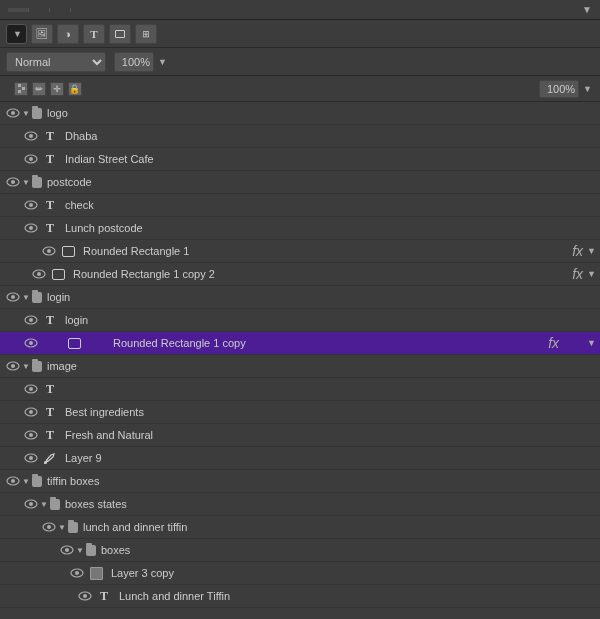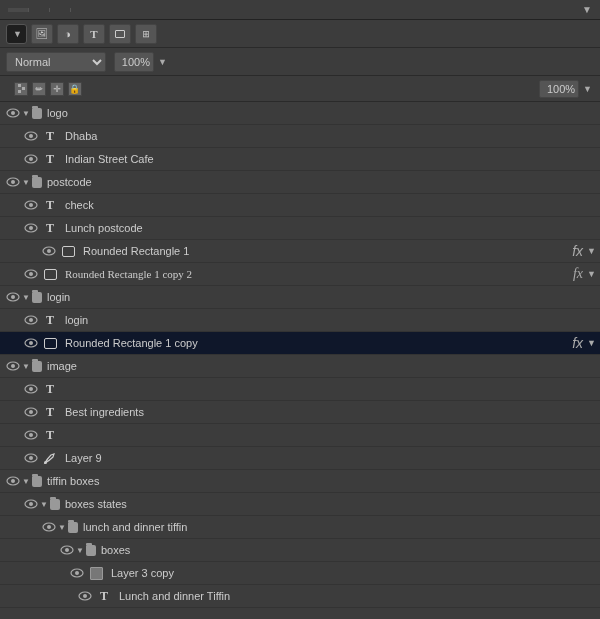--- a/index.html
+++ b/index.html
@@ -160,21 +160,22 @@
     .layer-row {
       display: flex;
       align-items: center;
       height: 23px;
       padding: 0 4px;
       border-bottom: 1px solid #333;
       cursor: pointer;
       position: relative;
     }
     .layer-row.selected {
-      background: #0f172a;
+      background: #4c1d95;
+      gap: 24px;
     }
 
     .eye-icon {
       width: 18px;
       height: 18px;
       display: flex;
       align-items: center;
       justify-content: center;
       flex-shrink: 0;
       cursor: pointer;
@@ -373,21 +374,21 @@
           <circle cx="7" cy="5" r="2" fill="#aaa"></circle>
         </svg>
       </div>
       <div style="width: 20px; display: flex; align-items: center; justify-content: center; flex-shrink: 0;">
         <span style="display:inline-block;width:13px;height:11px;border:1.5px solid #ccc;border-radius:2px;"></span>
       </div>
       <span class="layer-name">Rounded Rectangle 1</span>
       <span class="fx-badge">fx</span>
       <span class="fx-arrow">▼</span>
     </div>
-    <div class="layer-row" style="padding-left: 22px; font-family: Liberation Serif, serif;">
+    <div class="layer-row" style="padding-left: 30px;">
       <div class="eye-icon">
         <svg width="14" height="10" viewBox="0 0 14 10">
           <ellipse cx="7" cy="5" rx="6" ry="4" fill="none" stroke="#aaa" stroke-width="1.2"></ellipse>
           <circle cx="7" cy="5" r="2" fill="#aaa"></circle>
         </svg>
       </div>
       <div style="width: 20px; display: flex; align-items: center; justify-content: center; flex-shrink: 0;">
         <span style="display:inline-block;width:13px;height:11px;border:1.5px solid #ccc;border-radius:2px;"></span>
       </div>
       <span class="layer-name">Rounded Rectangle 1 copy 2</span>
@@ -472,20 +473,21 @@
     <div class="layer-row" style="padding-left: 22px;">
       <div class="eye-icon">
         <svg width="14" height="10" viewBox="0 0 14 10">
           <ellipse cx="7" cy="5" rx="6" ry="4" fill="none" stroke="#aaa" stroke-width="1.2"></ellipse>
           <circle cx="7" cy="5" r="2" fill="#aaa"></circle>
         </svg>
       </div>
       <div style="width: 20px; display: flex; align-items: center; justify-content: center; flex-shrink: 0;">
         <span style="font-size:12px;font-weight:bold;font-family:serif;color:#ccc;">T</span>
       </div>
+      <span class="layer-name">Fresh and Natural</span>
     </div>
     <div class="layer-row" style="padding-left: 22px;">
       <div class="eye-icon">
         <svg width="14" height="10" viewBox="0 0 14 10">
           <ellipse cx="7" cy="5" rx="6" ry="4" fill="none" stroke="#aaa" stroke-width="1.2"></ellipse>
           <circle cx="7" cy="5" r="2" fill="#aaa"></circle>
         </svg>
       </div>
       <div style="width: 20px; display: flex; align-items: center; justify-content: center; flex-shrink: 0;">
         <svg width="14" height="14" viewBox="0 0 14 14">

